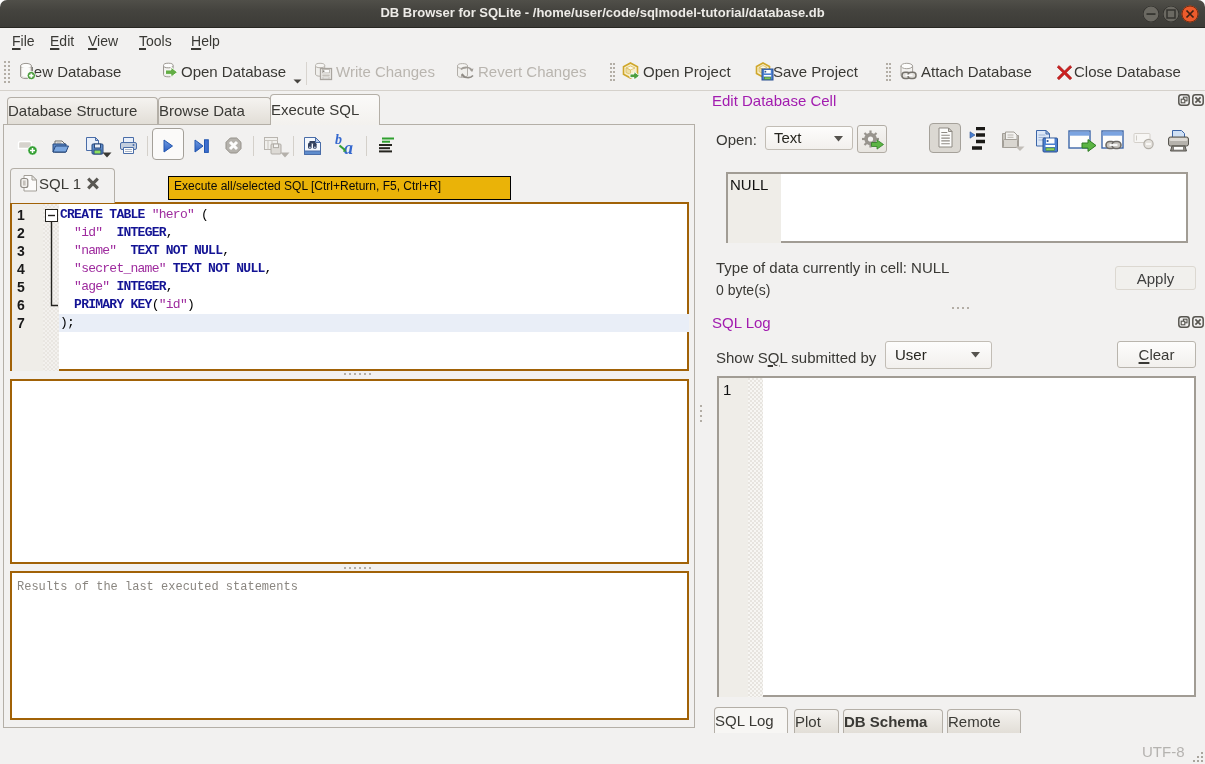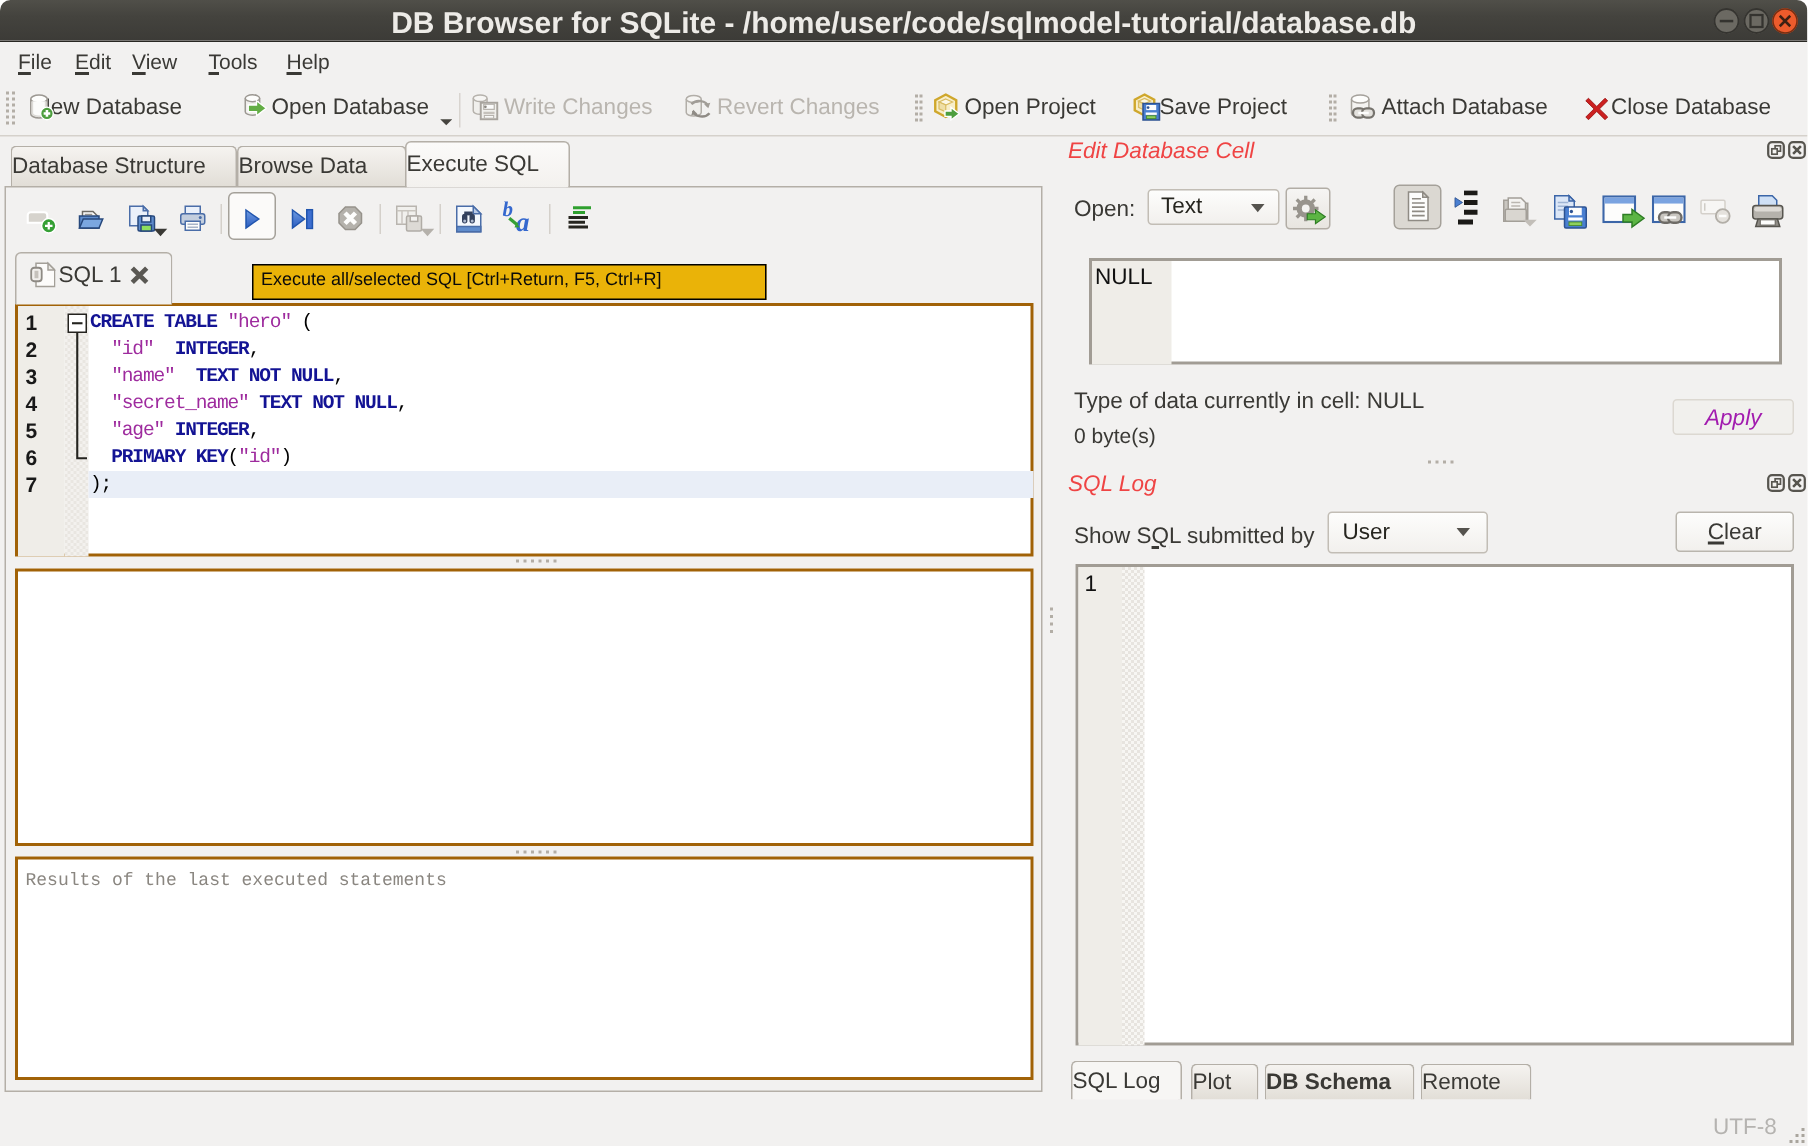--- a/index.html
+++ b/index.html
@@ -2,35 +2,35 @@
 <html><head>
 <meta charset="utf-8">
 <style>
 * { margin:0; padding:0; box-sizing:border-box; }
 html,body { width:1205px; height:764px; overflow:hidden; }
 body { font-family:"Liberation Sans", sans-serif; background:linear-gradient(#fff 0, #fff 8px, #F2F1F0 8px); position:relative; color:#3a3935;}
 .abs { position:absolute; }
 #titlebar { left:0; top:0; width:1205px; height:28px; border-radius:7px 7px 0 0;
   background:linear-gradient(#504f49 0%, #44433e 40%, #3c3b37 100%);
   border-bottom:1px solid #282722; }
-#title { width:100%; text-align:center; top:5px; color:#edebe7; font-size:20px; font-weight:bold; }
+#title { width:100%; text-align:center; top:5px; color:#edebe7; font-size:13px; font-weight:bold; }
 .winbtn { width:18px; height:18px; border-radius:50%; top:5px; }
 #menubar { left:0; top:28px; width:1205px; height:28px; background:#f2f1f0; }
 .menuitem { top:5px; font-size:14px; color:#3a3935; }
 u { text-decoration-thickness:2px; text-underline-offset:2px; }
 #toolbar { left:0; top:56px; width:1205px; height:35px; background:#f2f1f0; border-bottom:1px solid #d5d1cb; }
 .tbtext { top:7px; font-size:15px; color:#3a3935; }
 .tbtext.gray { color:#b9b5af; }
 .tsep { top:6px; width:1px; height:23px; background:#d8d4cf; }
 .tab { font-size:15px; color:#3a3935; border:1px solid #b4afa7; border-bottom:none;
   border-radius:4px 4px 0 0; background:linear-gradient(#f5f3f0,#e2ded7); text-align:left; }
 #tabpage { left:3px; top:124px; width:692px; height:604px; border:1px solid #b4afa7; background:#f2f1f0; }
 .pane { background:#fff; border:2px solid #a16207; }
 .mono { font-family:"Liberation Mono", monospace; }
-.docktitle { font-size:15px; color:#ef4444;font-style:italic; }
+.docktitle { font-size:15px; color:#a21caf; }
 .combo { background:#fdfdfc; border:1px solid #c2bdb5; border-radius:3px; font-size:15px; color:#26251f; }
 .btn { border-radius:3px; font-size:15px; text-align:center; }
 .codeline { position:absolute; left:48px; height:18px; line-height:18px; font-family:"Liberation Mono", monospace; font-size:13px; letter-spacing:-0.75px; white-space:pre; color:#000; }
 .lnum { position:absolute; left:5px; width:24px; height:18px; line-height:18px; font-weight:bold; font-size:14px; color:#191919; }
 .kw { color:#131394; font-weight:bold; }
 .st { color:#9e2b9e; }
 .dots-h { display:flex; gap:3px; }
 .dots-h i, .dots-v i { width:2px; height:2px; background:#b3aea6; display:block; }
 .dots-v { display:flex; flex-direction:column; gap:3px; }
 .icon { position:absolute; }
@@ -419,21 +419,21 @@
   <rect x="2.5" y="9" width="18" height="3" rx="1.5" fill="#dddad5"></rect>
   <path d="M5 17 l-1.5 5 h16 l-1.5 -5 z" fill="#8f8c86" stroke="#57554f"></path>
   <rect x="6.5" y="17.5" width="10" height="3.6" fill="#fdfdfc" stroke="#6e6b66" stroke-width="0.8"></rect>
   </svg>
 <div class="abs pane" style="left:726px; top:172px; width:462px; height:71px; border-color:#a19c94;">
   <div style="position:absolute; left:0; top:0; width:53px; height:69px; background:#efede8;"></div>
   <div style="position:absolute; left:2px; top:2px; font-size:15px; color:#111;">NULL</div>
 </div>
 <div class="abs" style="left:716px; top:259px; font-size:15px;">Type of data currently in cell: NULL</div>
 <div class="abs" style="left:716px; top:282px; font-size:14px;">0 byte(s)</div>
-<div class="abs btn" style="left:1115px; top:266px; width:81px; height:24px; line-height:23px; background:#f1f0ed; border:1px solid #dcd8d1; color:#a21caf;font-style:italic;">Apply</div>
+<div class="abs btn" style="left:1115px; top:266px; width:81px; height:24px; line-height:23px; background:#f1f0ed; border:1px solid #dcd8d1; color:#404040;">Apply</div>
 <div class="abs dots-h" style="left:952px; top:307px;">
     <i></i>
     <i></i>
     <i></i>
     <i></i>
   </div>
 
 <div class="abs docktitle" style="left:712px; top:314px;">SQL Log</div>
 <svg class="icon" style="left:1178px; top:316px;" width="12" height="12" viewBox="0 0 12 12">
   <rect x="0.8" y="0.8" width="10.4" height="10.4" rx="2.6" fill="none" stroke="#57554f" stroke-width="1.5"></rect>

